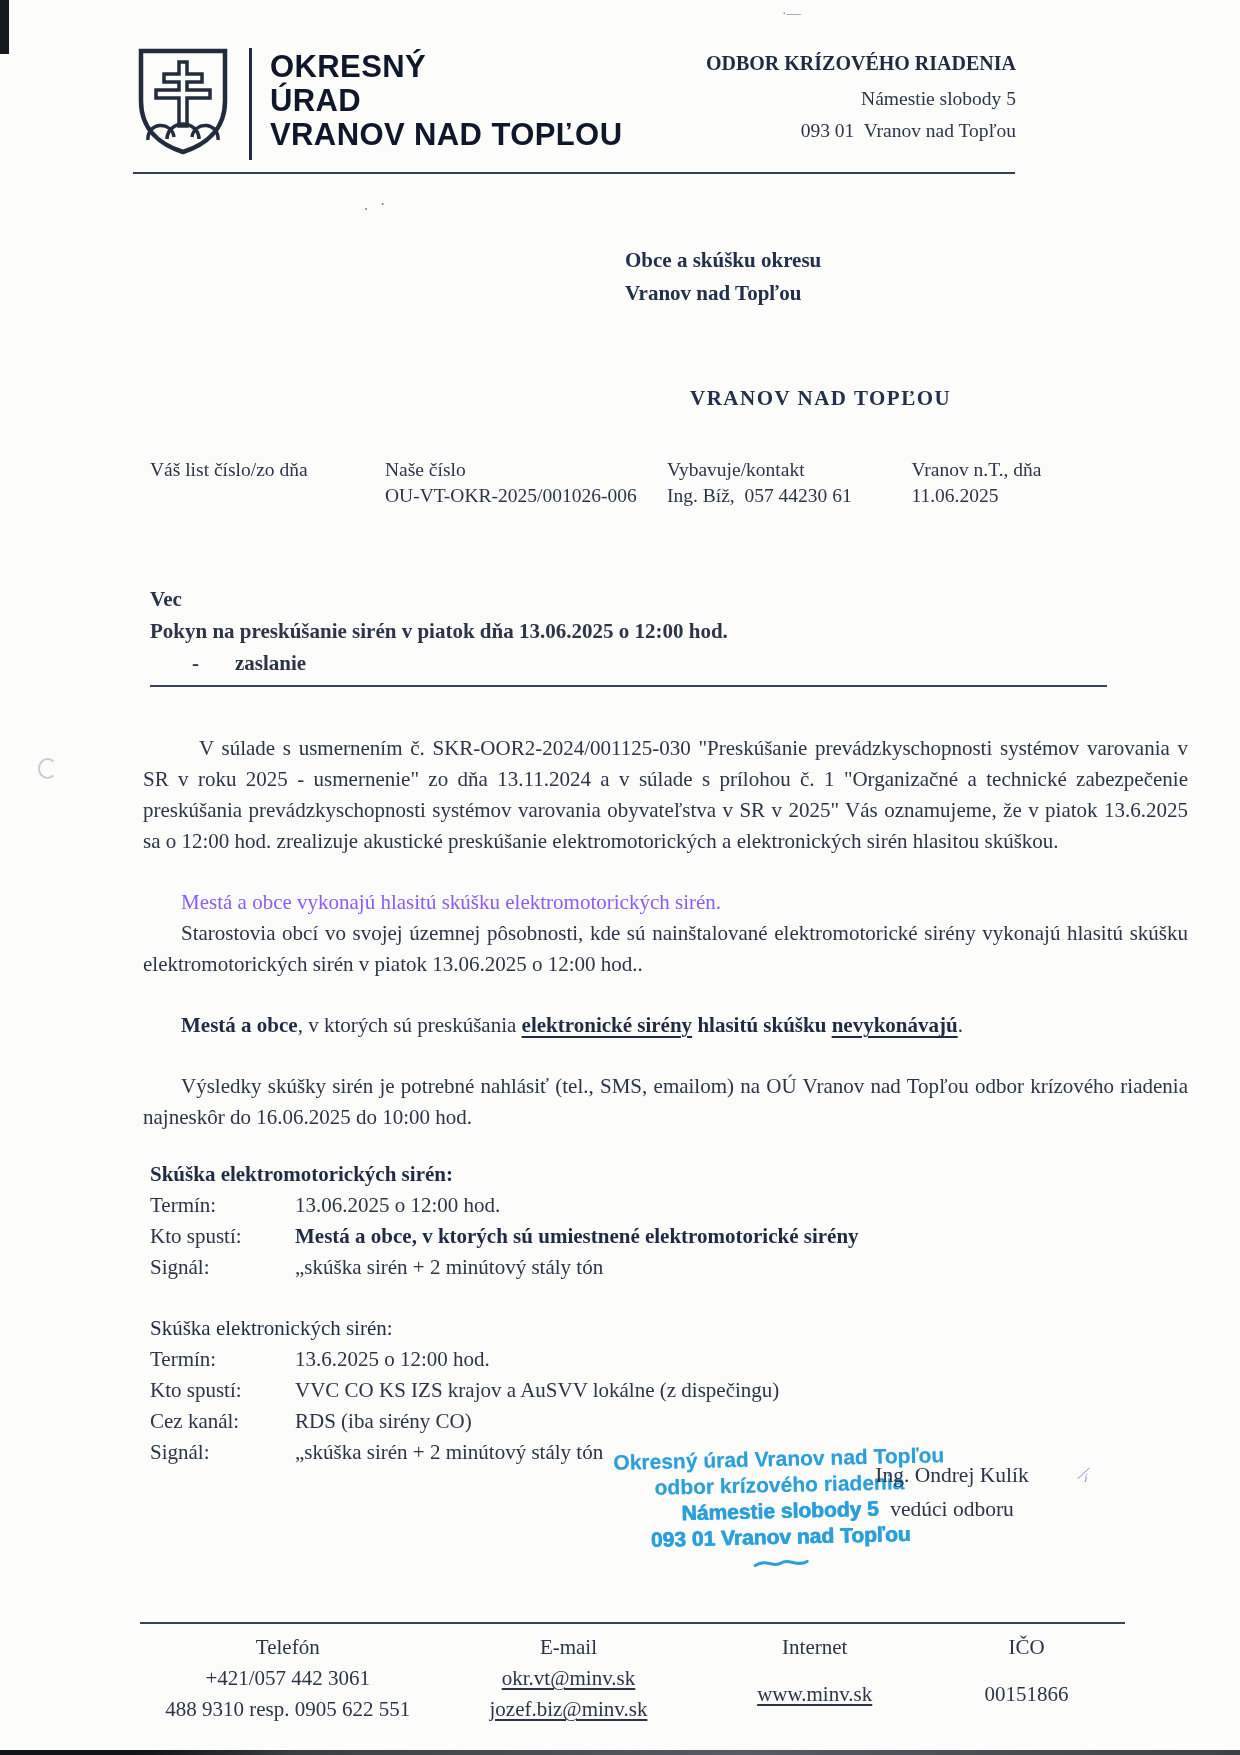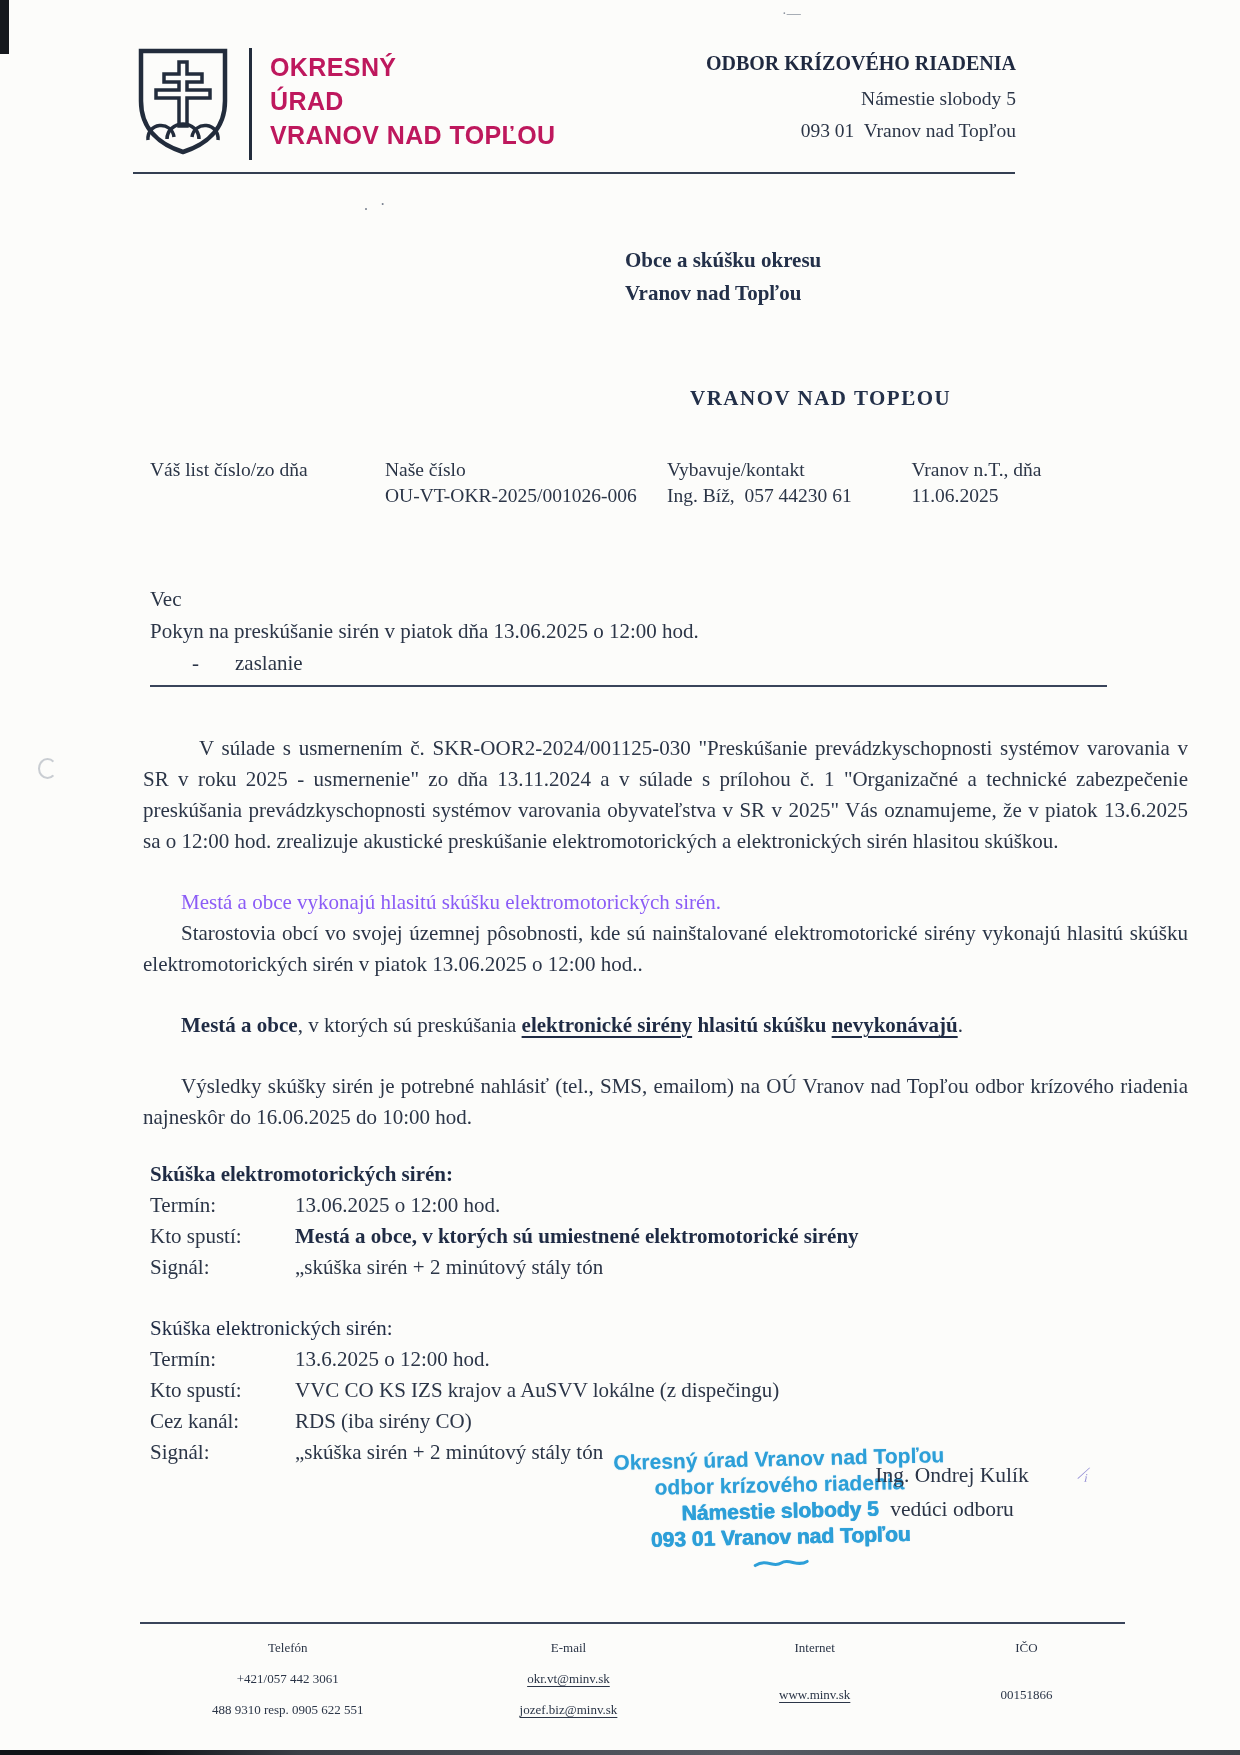--- a/index.html
+++ b/index.html
@@ -16,41 +16,41 @@
   
   .letterhead{
     display:flex;justify-content:space-between;align-items:flex-start;
     margin:46px 224px 0 133px;
   }
   .lh-left{display:flex;align-items:flex-start;}
   .coa{width:100px;height:110px;flex:0 0 auto;}
   .lh-divider{width:0;border-left:3px solid #222c3c;height:112px;margin:2px 18px 0 16px;}
   .lh-office{
     font-family:"Liberation Sans", sans-serif;
-    font-weight:bold;font-size:25px;line-height:34px;
-    color:#be185d;letter-spacing:.4px;padding-top:4px;white-space:nowrap;
+    font-weight:bold;font-size:31px;line-height:34px;
+    color:#0f172a;letter-spacing:.4px;padding-top:4px;white-space:nowrap;
   }
   .lh-right{text-align:right;padding-top:6px;white-space:nowrap;}
   .lh-dept{font-weight:bold;font-size:20px;color:#1f2940;margin-bottom:8px;}
   .lh-addr{font-size:19.5px;line-height:32px;}
   .rule{margin:12px 225px 0 133px;border-top:2.5px solid #343f52;}
   
   .recipient{margin:70px 0 0 625px;font-weight:bold;line-height:33px;color:#233049;}
   .recipient-city{margin:76px 0 0 690px;font-weight:bold;letter-spacing:1.5px;color:#233049;}
   
   .refrow{display:flex;margin:0 150px;font-size:19.5px;}
   .refrow.headers{margin-top:48px;}
   .refrow.values{margin-top:4px;}
   .refcell{}
   .refcell.c1{width:25%;}
   .refcell.c2{width:30%;}
   .refcell.c3{width:26%;}
   .refcell.c4{width:19%;}
   
-  .subject{margin:76px 0 0 150px;line-height:32px;}
+  .subject{margin:76px 0 0 150px;line-height:32px;font-weight:bold;}
   .subject-sub{display:flex;width:957px;border-bottom:2.5px solid #39445a;padding-bottom:6px;}
   .subject-dash{margin-left:42px;}
   .subject-sub-text{margin-left:36px;}
   
   .body-par{
     margin:0 52px 0 143px;line-height:31px;
     text-align:justify;
   }
   .p1{margin-top:46px;text-indent:56px;}
   .p2{margin-top:30px;}
@@ -80,21 +80,21 @@
     color:#2d9fd8;
     transform:rotate(-1.3deg);
     text-shadow:0 0 1px rgba(45,159,216,.55);
   }
   .stamp .heavy{text-shadow:.7px 0 0 currentColor, 0 0 1px rgba(45,159,216,.7);}
   .stamp-flourish{margin-top:1px;}
   .pen-mark{position:absolute;left:1082px;top:-10px;color:#7a74cc;font-size:20px;transform:rotate(12deg);opacity:.8;}
   .signature{position:absolute;left:832px;top:-14px;width:240px;text-align:center;line-height:34px;font-size:21.5px;}
   .sig-name{white-space:nowrap;}
   
-  .footer{position:absolute;left:140px;top:1622px;width:985px;border-top:2.5px solid #39445a;padding-top:8px;display:flex;font-size:13px;line-height:31px;}
+  .footer{position:absolute;left:140px;top:1622px;width:985px;border-top:2.5px solid #39445a;padding-top:8px;display:flex;font-size:21px;line-height:31px;}
   .fcol{text-align:center;display:flex;flex-direction:column;justify-content:flex-start;}
   .fcol .fbody{flex:1;display:flex;flex-direction:column;justify-content:center;}
   .fcol.c1{width:30%;}
   .fcol.c2{width:27%;}
   .fcol.c3{width:23%;}
   .fcol.c4{width:20%;}
   .flink{text-decoration:underline;text-underline-offset:3px;cursor:pointer;}
   
   .art{position:absolute;pointer-events:none;}
   .art-left-sliver{left:0;top:0;width:9px;height:54px;background:#15181d;}

